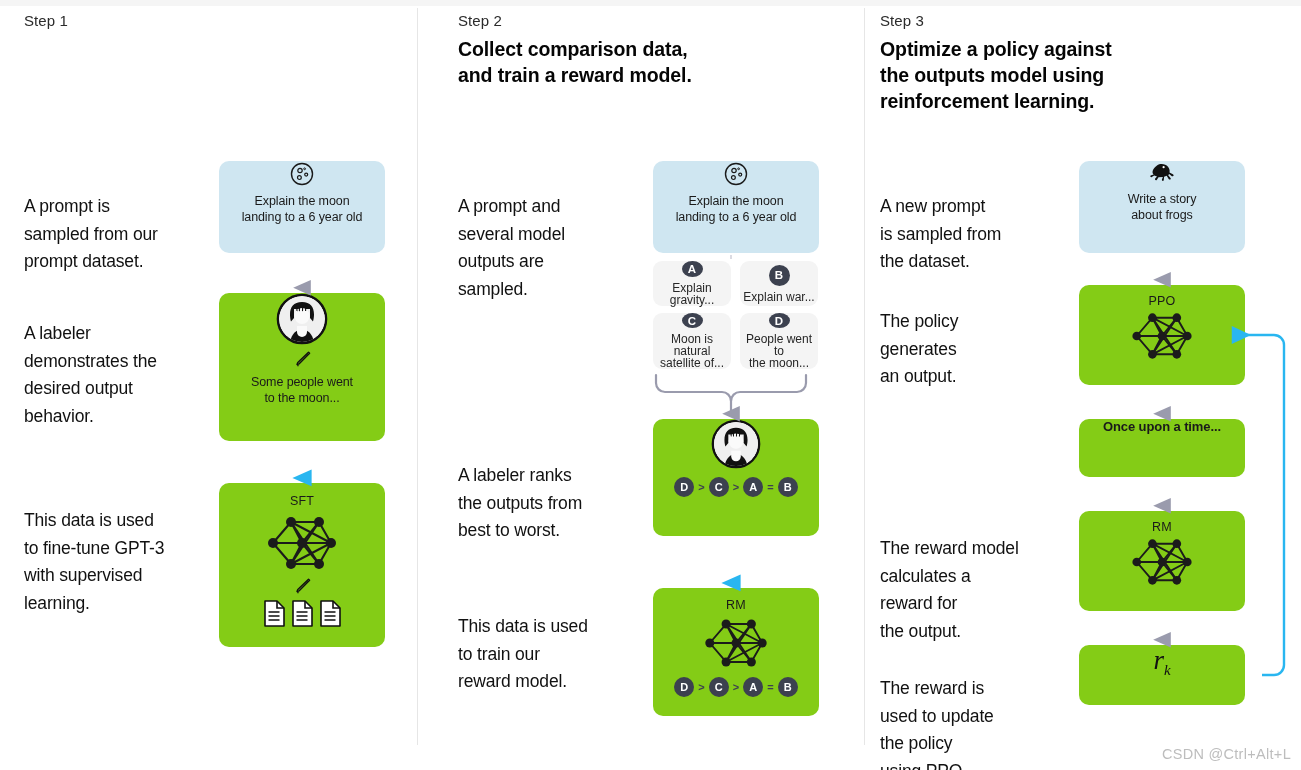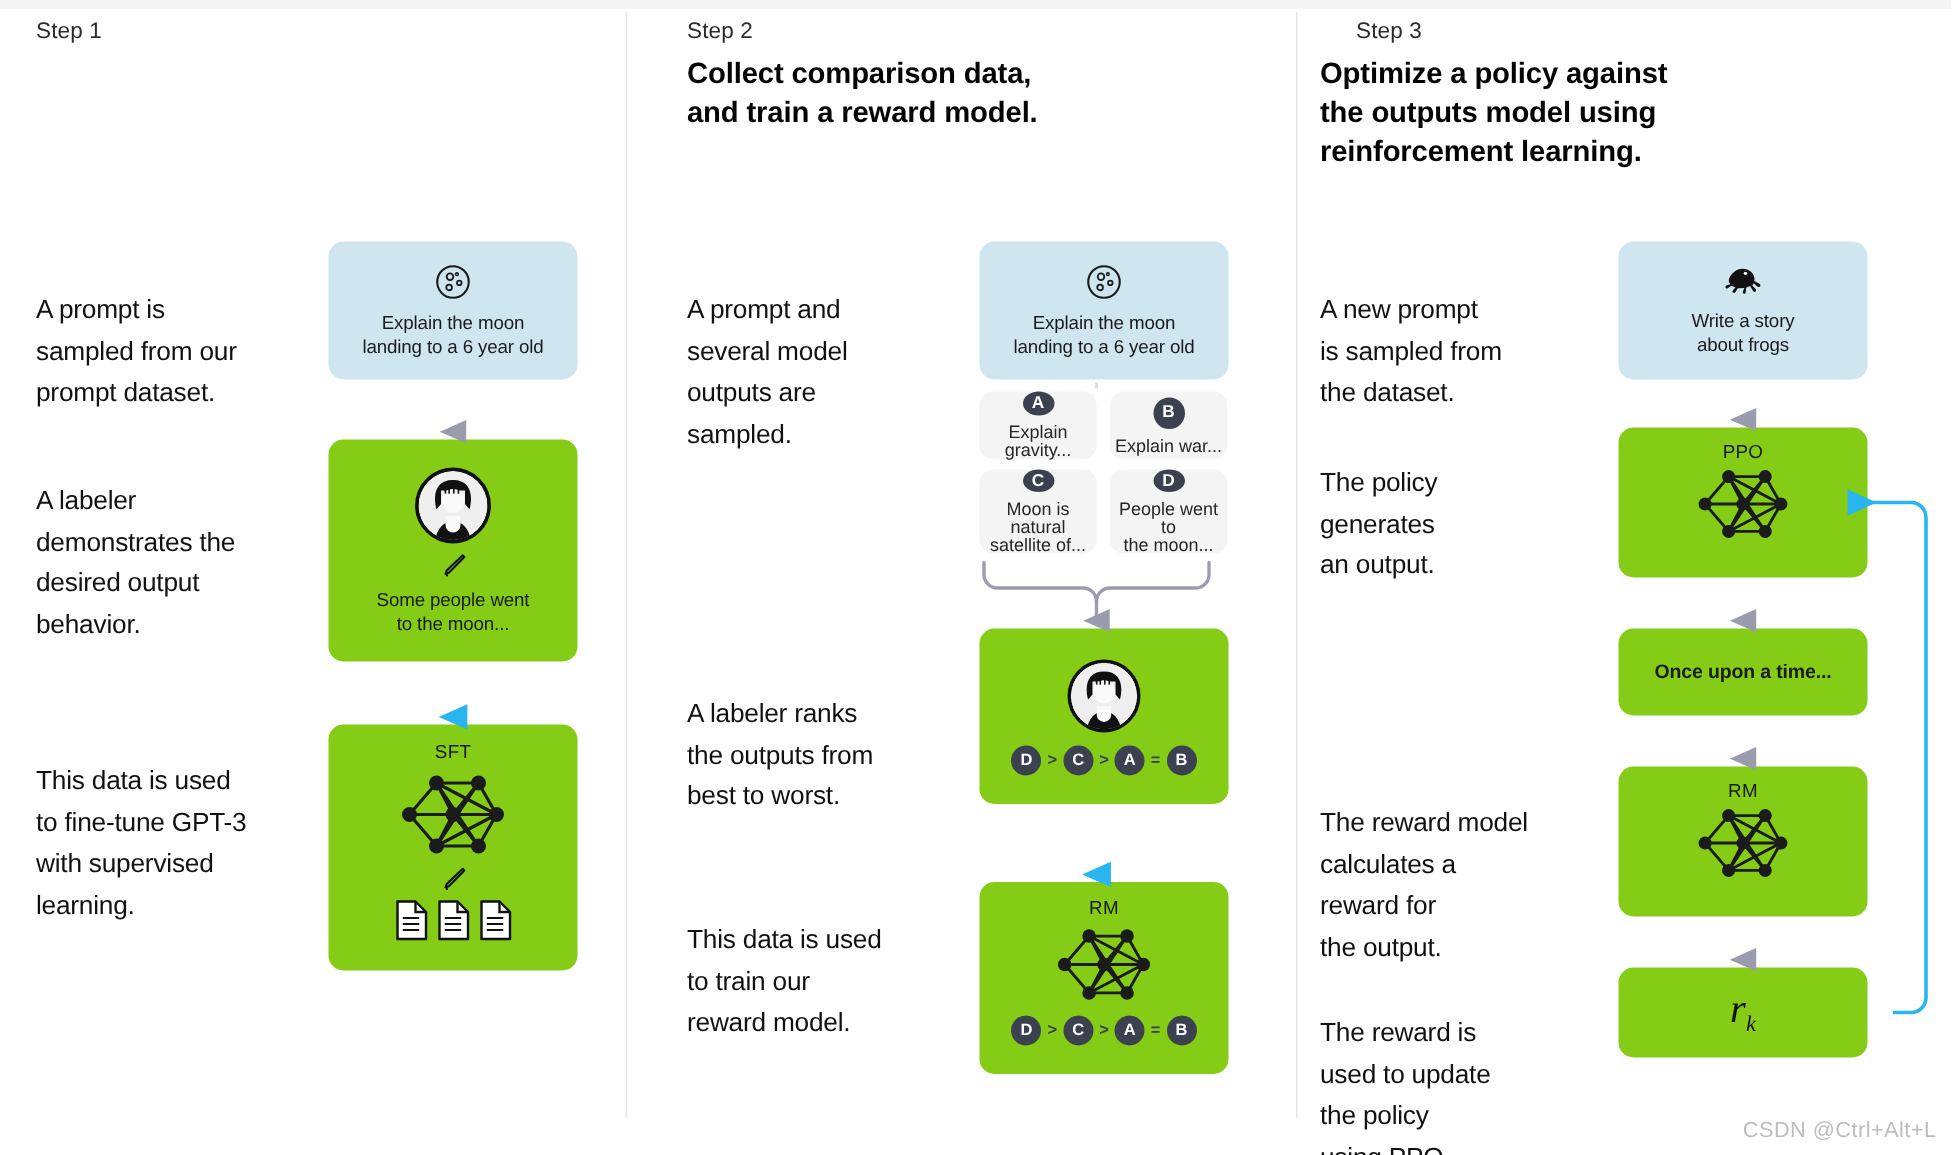--- a/index.html
+++ b/index.html
@@ -26,21 +26,21 @@
   .box{position:absolute;box-sizing:border-box;border-radius:10px;}
   .box-blue{background:#cfe6f1;}
   .box-gray{background:#84cc16;}
 
   .box-cap{
     font-size:12.5px;line-height:16px;text-align:center;color:#1a1a1a;
     letter-spacing:-.1px;
   }
   .box-title{font-size:12.5px;text-align:center;color:#1a1a1a;letter-spacing:.2px;}
 
-  .center{display:flex;flex-direction:column;align-items:center;justify-content:center;}
+  .center{display:flex;flex-direction:column;align-items:center;}
 
   
   .opt{position:absolute;box-sizing:border-box;border-radius:9px;background:#f4f4f4;
        display:flex;flex-direction:column;align-items:center;justify-content:center;}
   .opt-badge{
     width:21px;height:21px;border-radius:50%;background:#3b3f४c;
     background:#3c414f;color:#fff;font-size:11.5px;font-weight:bold;
     display:flex;align-items:center;justify-content:center;margin-bottom:5px;
   }
   .opt-txt{font-size:12px;line-height:12px;text-align:center;color:#262626;}
@@ -277,21 +277,21 @@
       <span class="rank-badge">C</span>
       <span class="rank-op">&gt;</span>
       <span class="rank-badge">A</span>
       <span class="rank-op">=</span>
       <span class="rank-badge">B</span>
     </div>
   </div>
 </div>
 
 <div class="col" id="col3" style="position:absolute;left:868px;top:0;">
-  <div class="step-label" style="left:12px;top:12px;margin-left:24px;">Step 3</div>
+  <div class="step-label" style="left:12px;top:12px;">Step 3</div>
   <div class="step-title" style="left:12px;top:36px;width:400px;">
     <div>Optimize a policy against</div>
     <div>the outputs model using</div>
     <div>reinforcement learning.</div>
   </div>
 
   <div class="para" style="left:12px;top:161px;width:200px;white-space:pre-line;">A new prompt
 is sampled from
 the dataset.</div>
   <div class="para" style="left:12px;top:276px;width:200px;white-space:pre-line;">The policy

